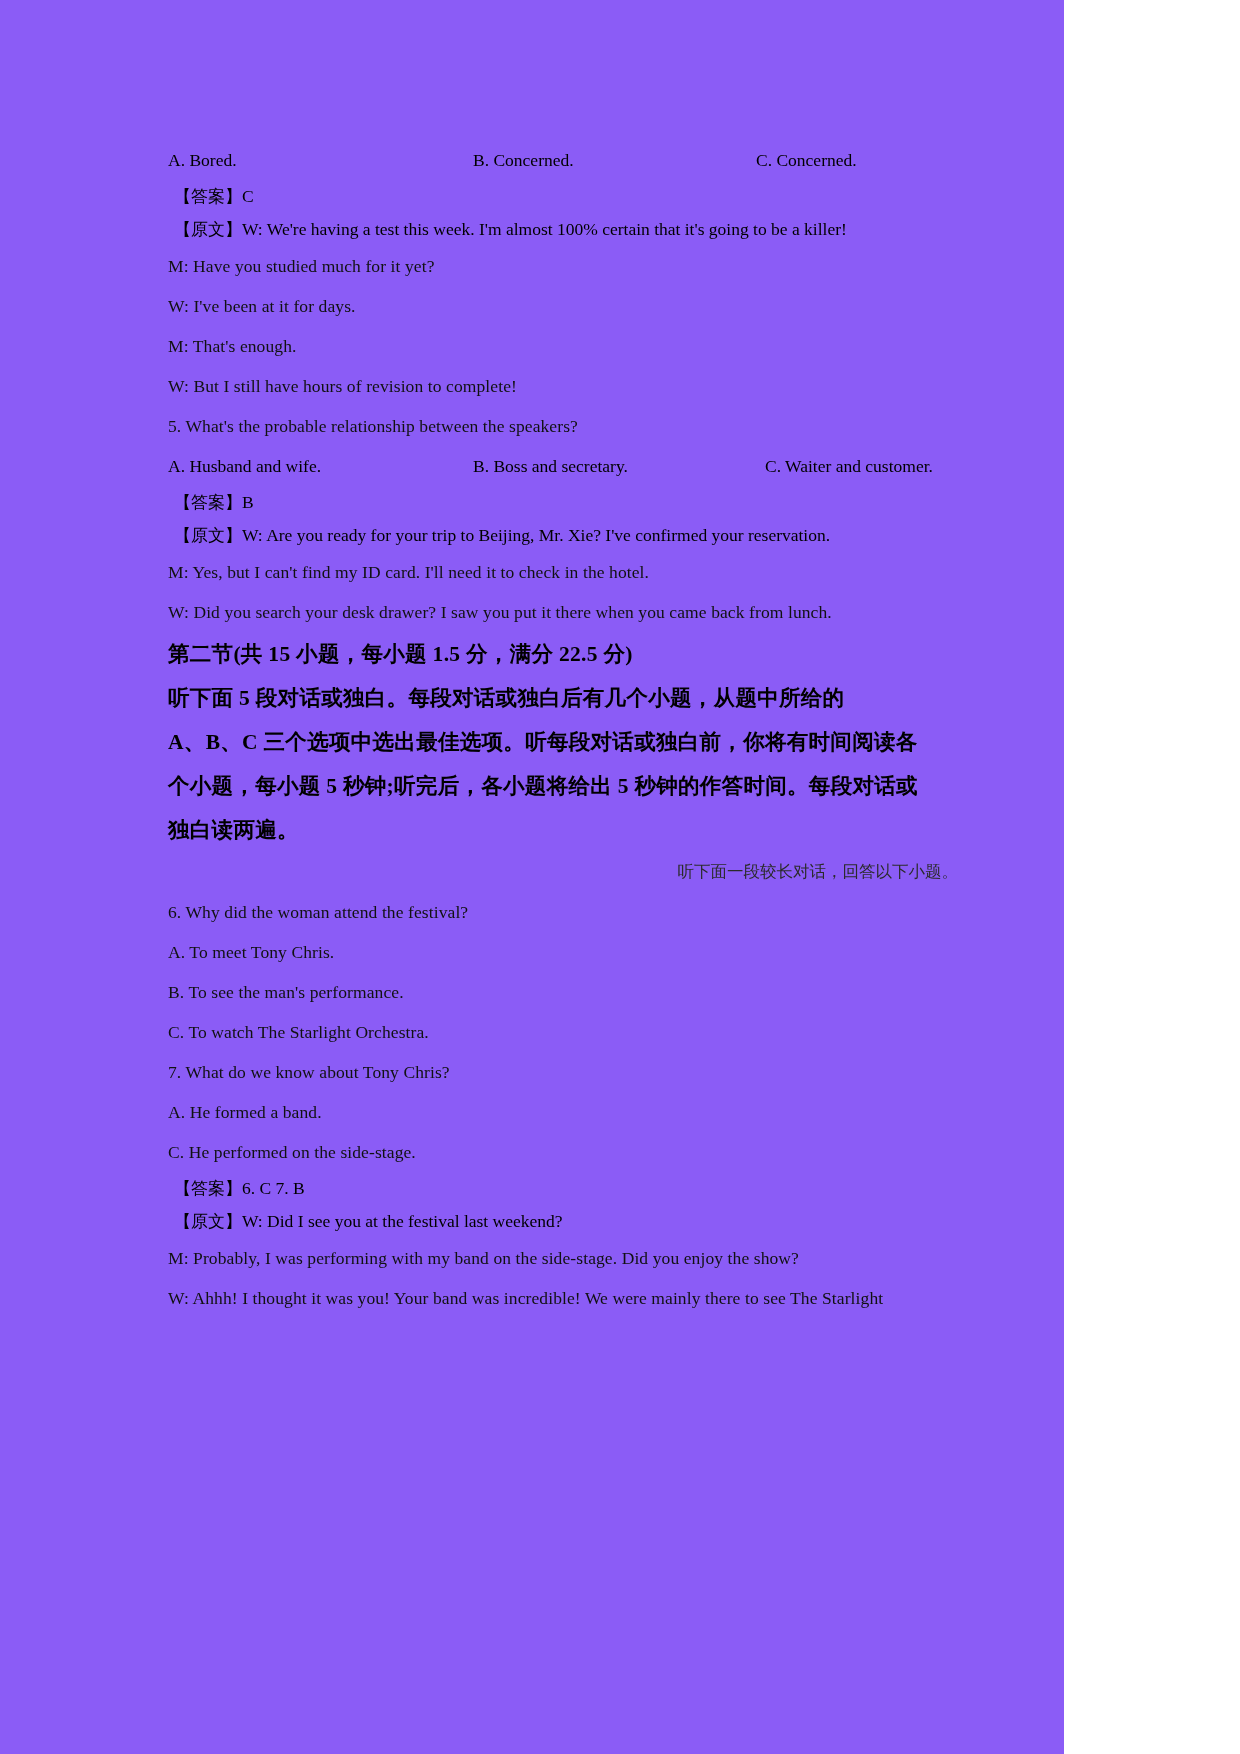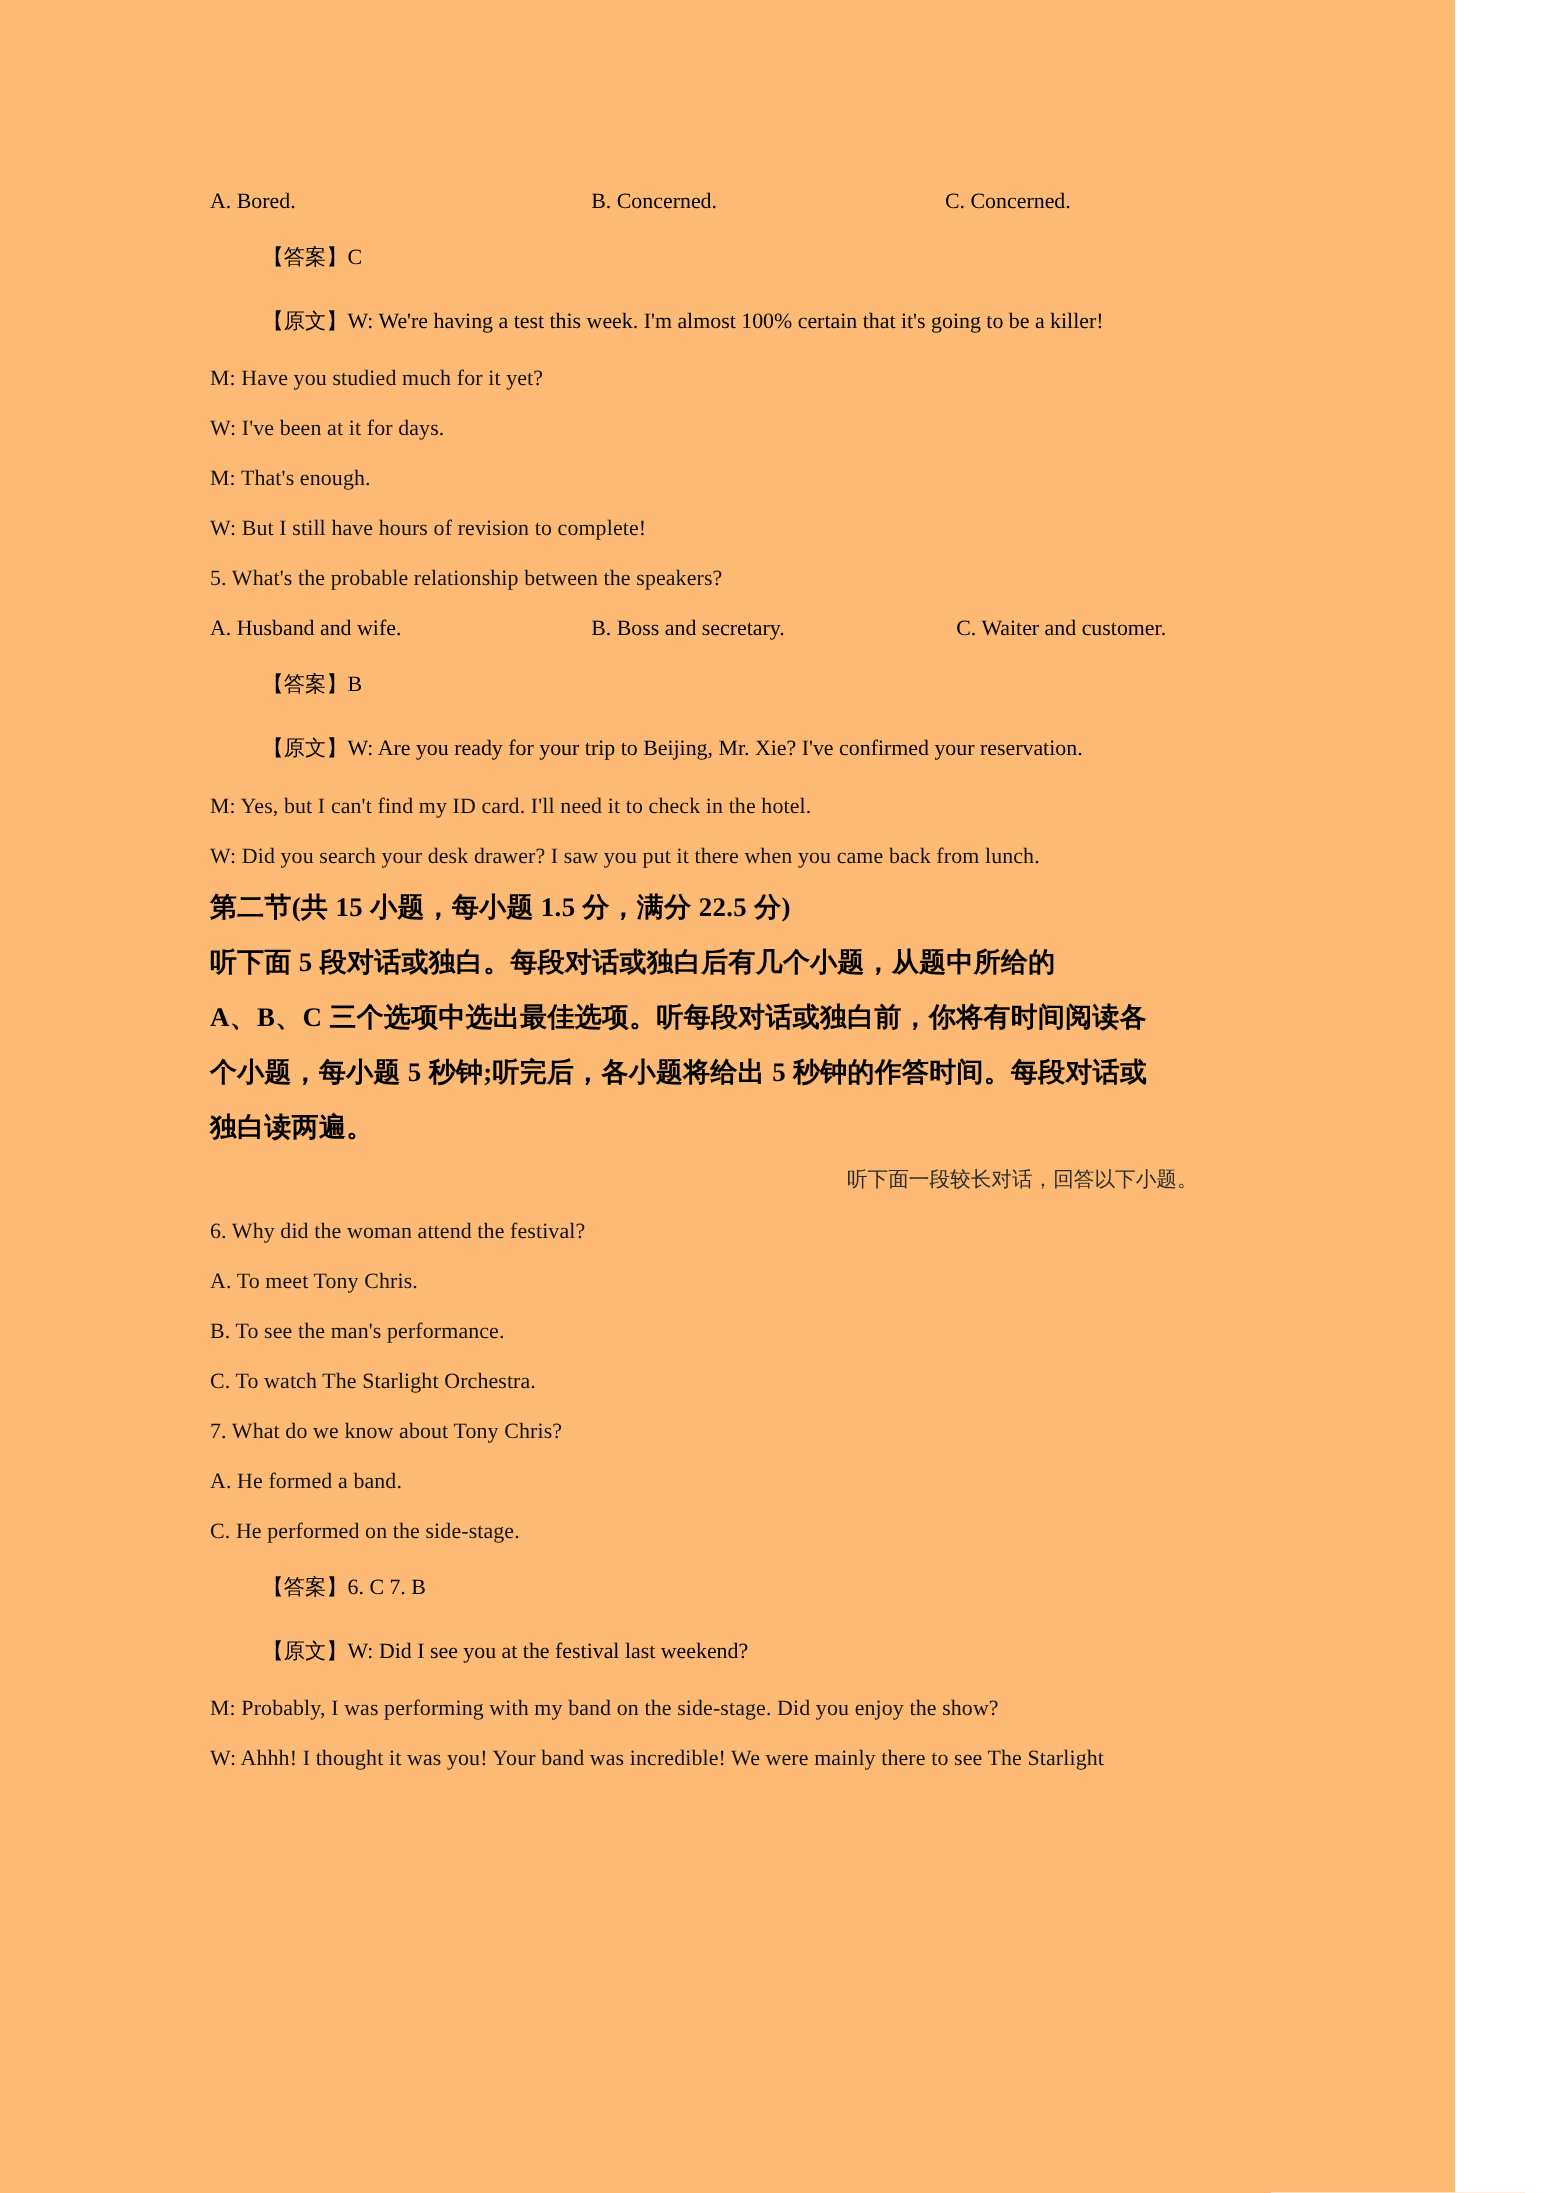--- a/index.html
+++ b/index.html
@@ -12,23 +12,23 @@
     height: 1754px;
     position: relative;
     font-family: "Liberation Serif", "DejaVu Serif", serif;
     color: #000000;
     -webkit-font-smoothing: antialiased;
   }
   .page {
     position: absolute;
     left: 0;
     top: 0;
-    width: 1164px;
+    width: 1064px;
     height: 1754px;
-    background: #fdba74;
+    background: #8b5cf6;
     overflow: hidden;
   }
   .content {
     position: absolute;
     left: 168px;
     top: 140px;
     width: 790px;
   }
 
   
@@ -53,24 +53,23 @@
     white-space: nowrap;
   }
   .opts .oa { left: 0px; }
   .opts .ob { left: 305px; }
   .opts .oc { left: 588px; }
   .opts.wide .oc { left: 597px; }
 
   
   .marker-line {
     font-size: 17.5px;
-    line-height: 51px;
+    line-height: 33px;
     padding-left: 6px;
     white-space: nowrap;
-    margin-left: 36px;
   }
   .cjk {
     font-family: "Liberation Serif", "DejaVu Serif", serif;
     font-size: 17px;
   }
 
   
   .bold-cn {
     font-weight: bold;
     font-size: 21.5px;

